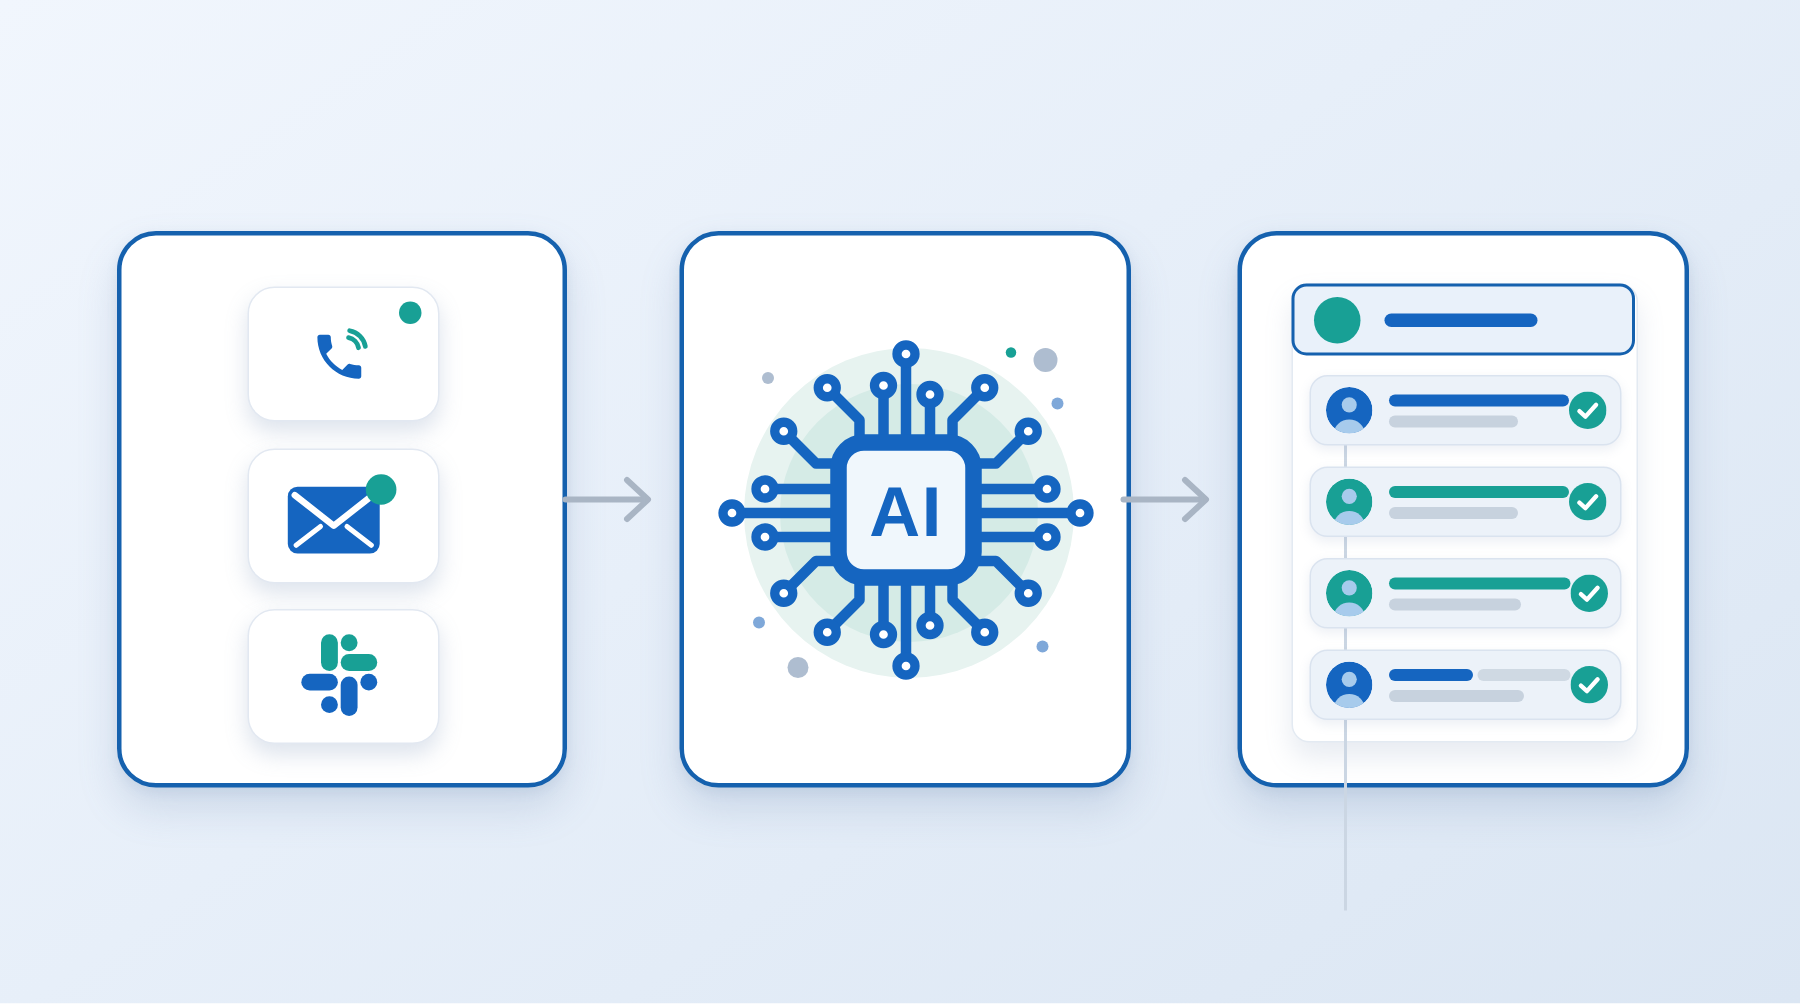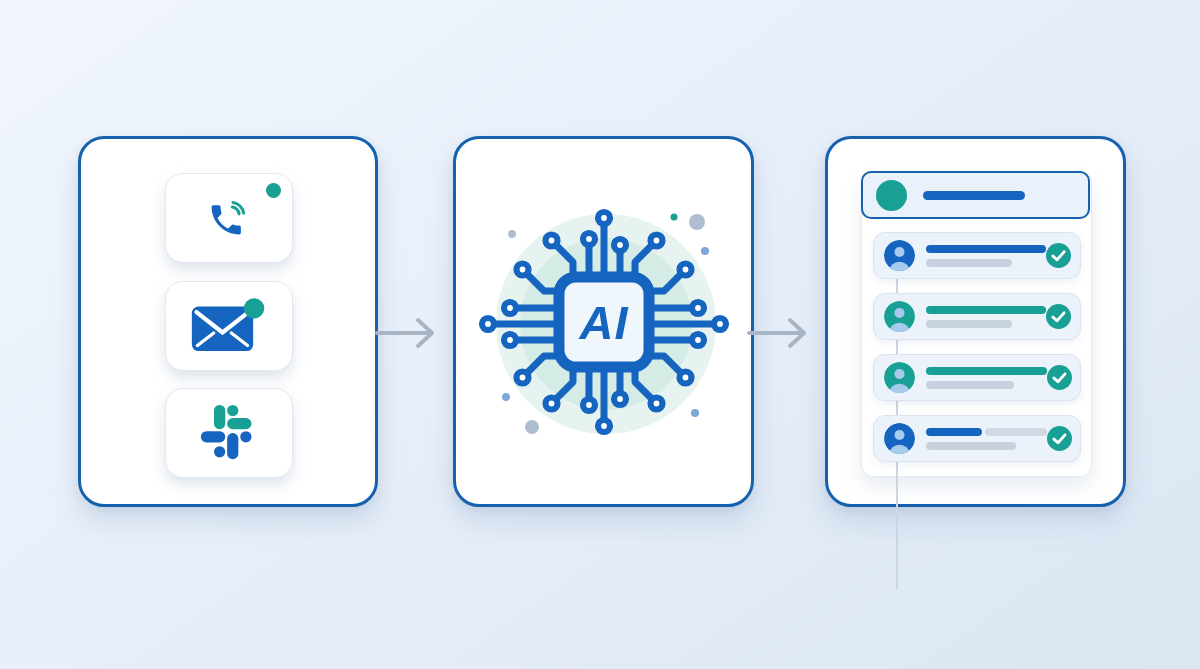--- a/index.html
+++ b/index.html
@@ -3,24 +3,23 @@
 <meta charset="utf-8">
 <style>
   html,body{margin:0;padding:0;}
   body{font-family:"Liberation Sans",sans-serif;}
   .stage{
     position:relative;width:1200px;height:669px;overflow:hidden;
     background:linear-gradient(145deg,#F1F6FD 0%,#E7EFF9 45%,#DBE6F3 100%);
   }
   
   .panel{
-    position:absolute;top:136px;height:365px;background:#FFFFFF;
+    position:absolute;top:154px;height:365px;background:#FFFFFF;
     border:3px solid #1561AE;border-radius:26px;
     box-shadow:0 14px 26px rgba(108,136,176,.22),0 3px 8px rgba(108,136,176,.12);
-    font-style:italic;
   }
   #panel-sources{left:78px;width:294px;}
   #panel-ai{left:453px;width:295px;}
   #panel-output{left:825px;width:295px;}
   
   .channel-card{
     position:absolute;left:84px;width:126px;height:88px;background:#FFFFFF;
     border:1.5px solid #E2E8F1;border-radius:18px;
     box-shadow:0 7px 14px rgba(125,148,184,.25);
     display:flex;align-items:center;justify-content:center;

